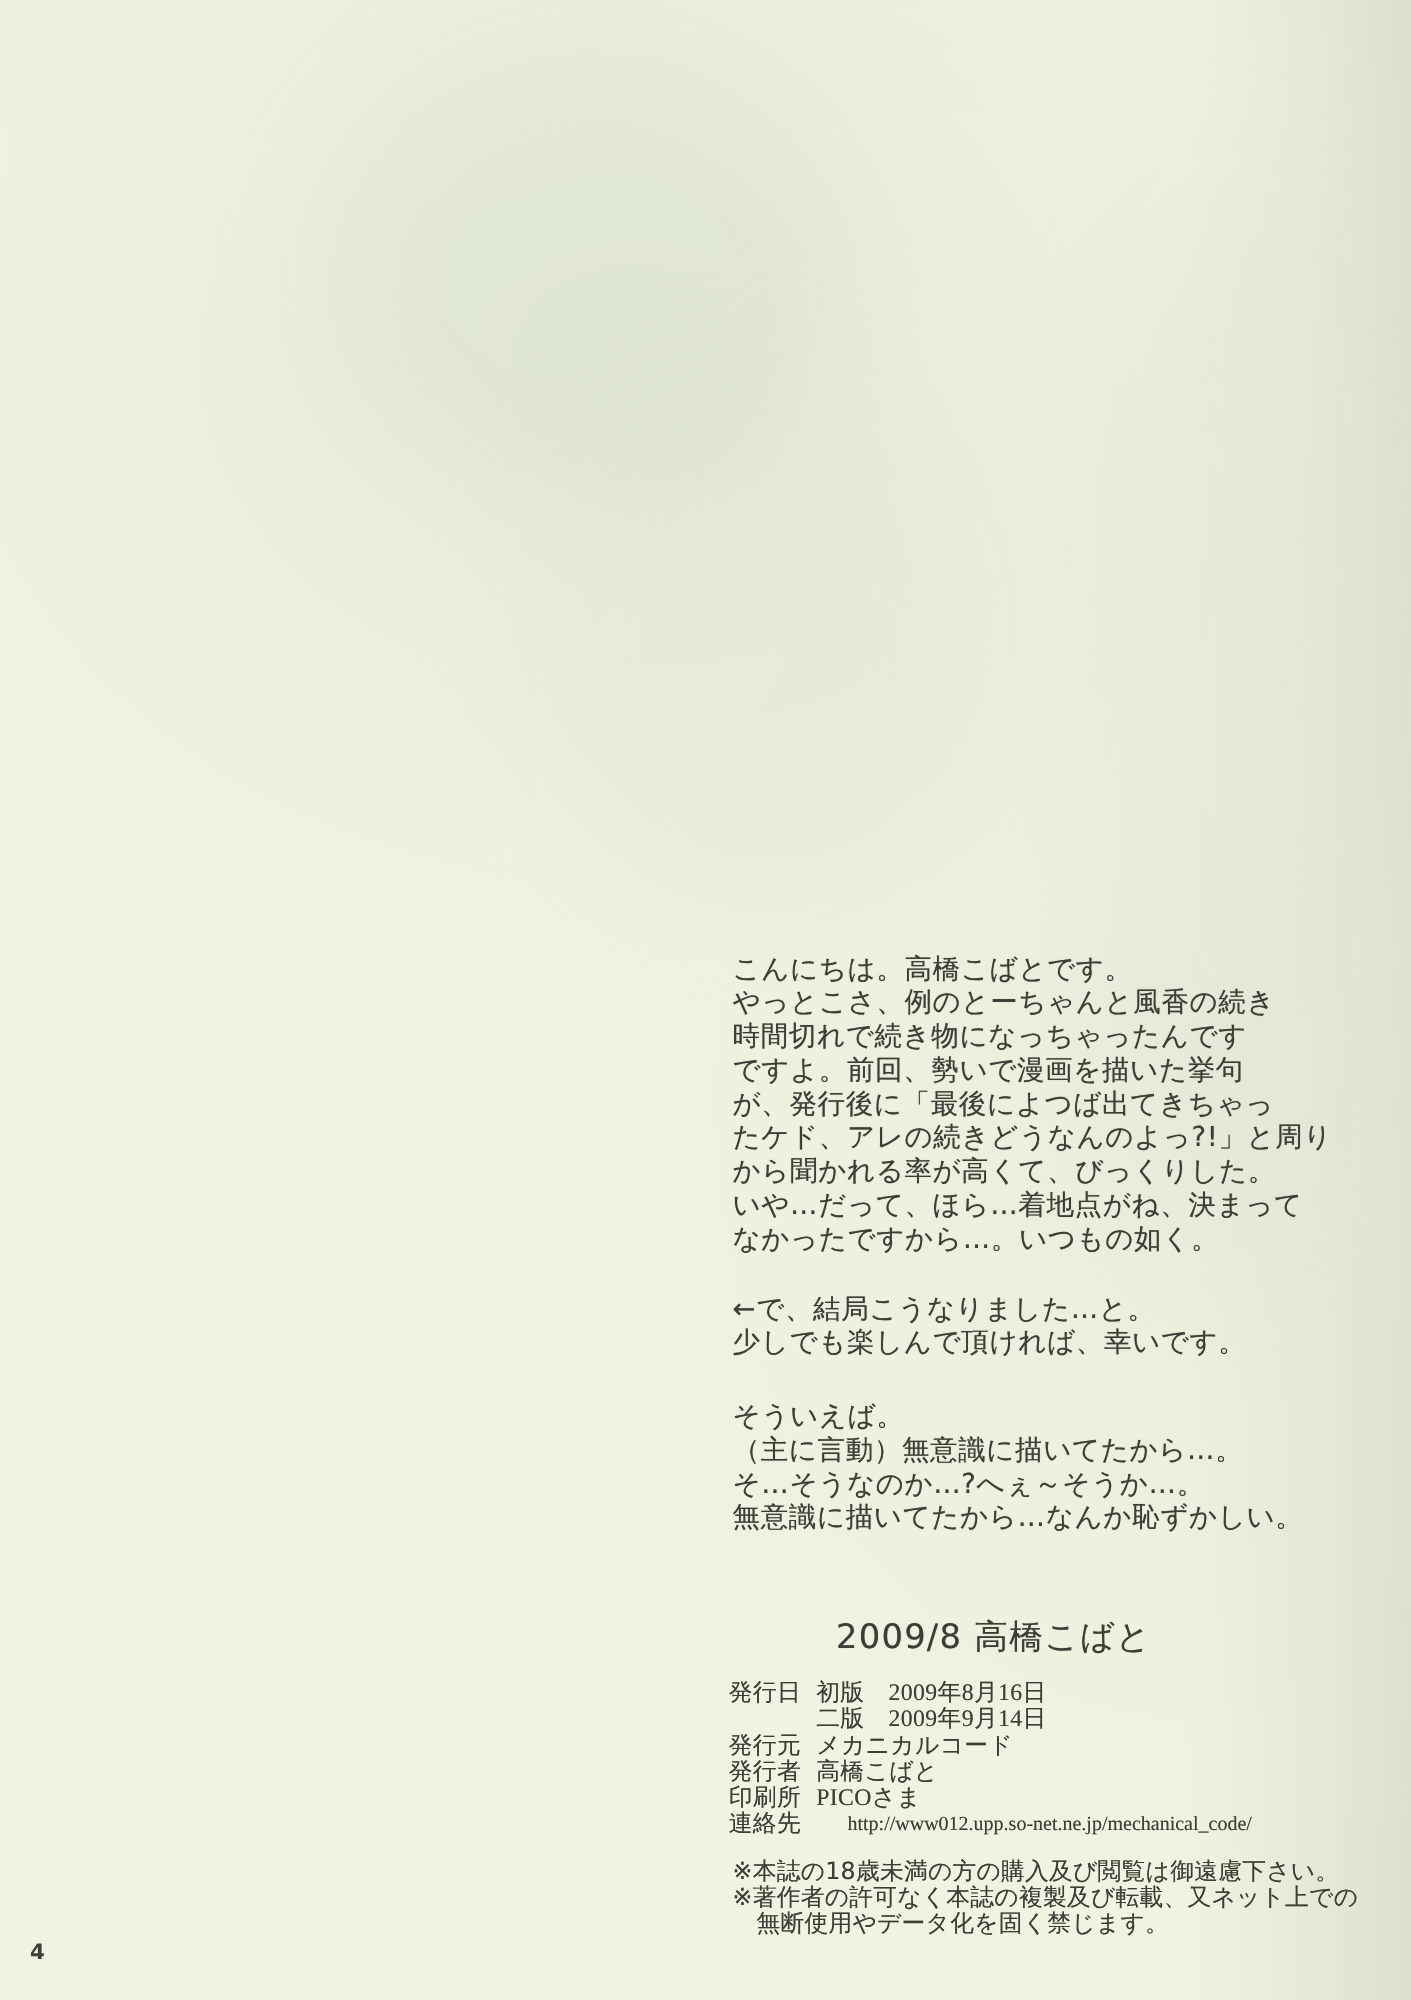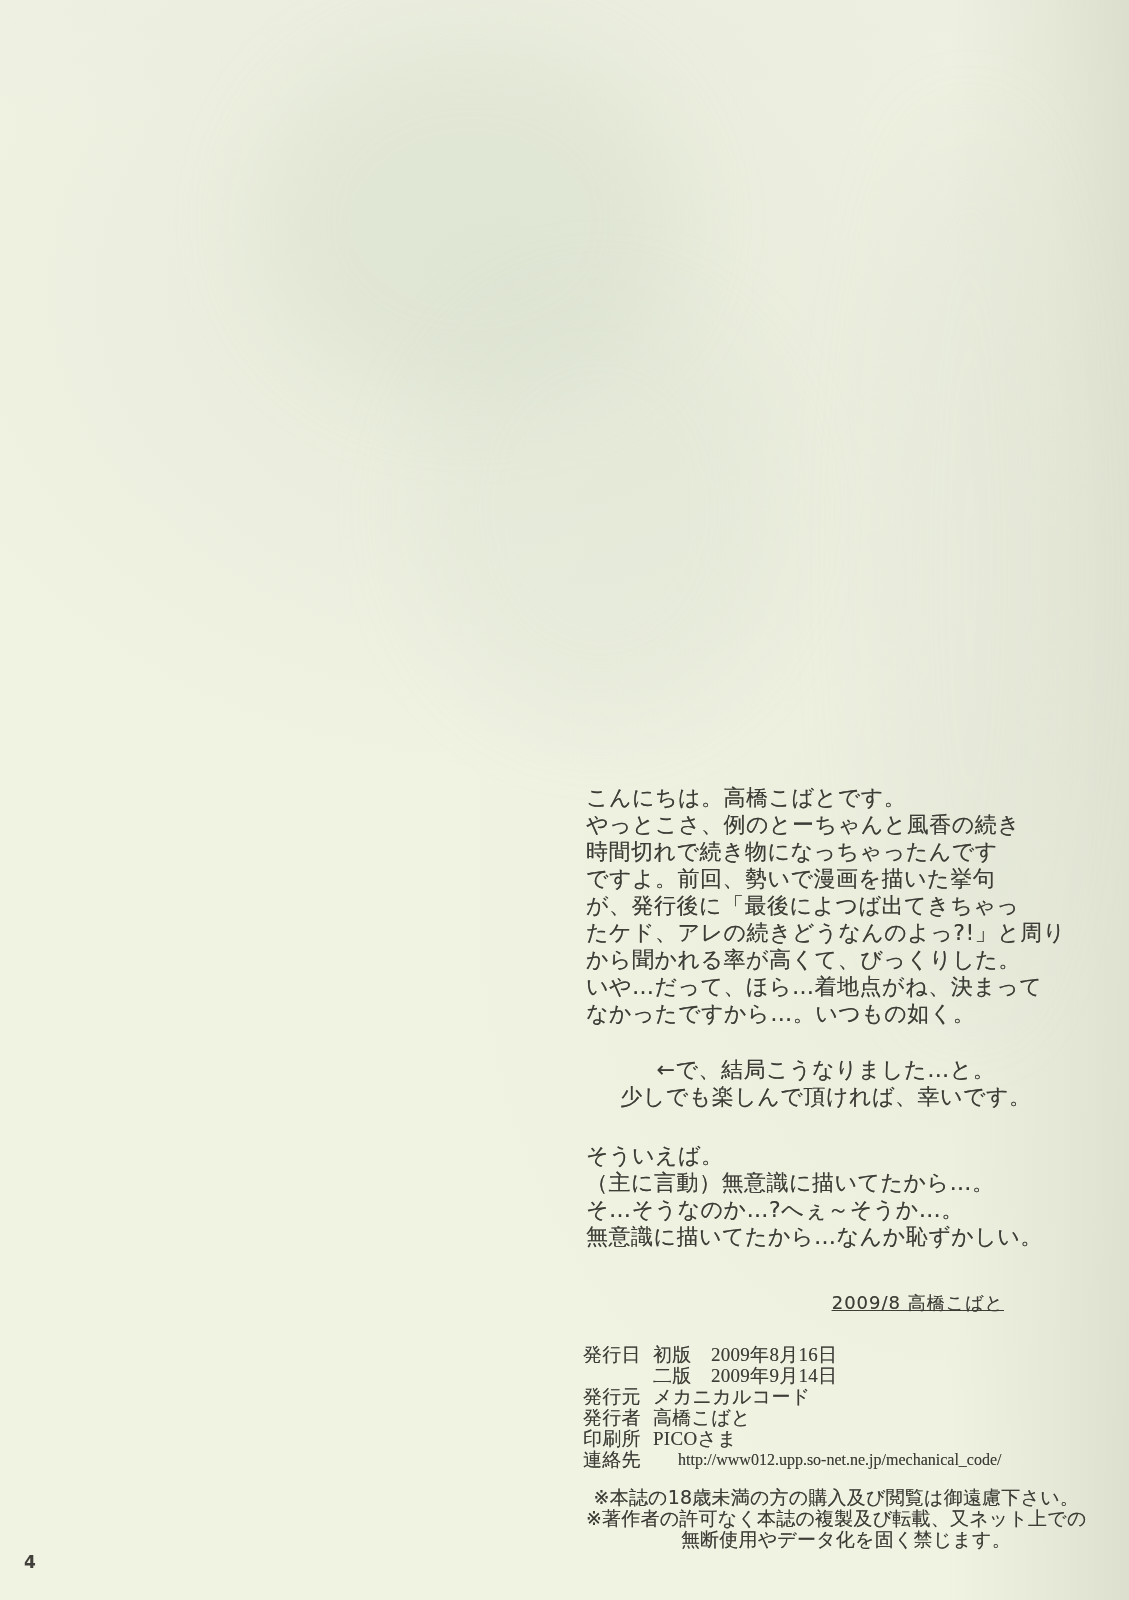--- a/index.html
+++ b/index.html
@@ -40,37 +40,36 @@
   .handtext {
     font-size: 22px;
     line-height: 27px;
     letter-spacing: 0.5px;
     white-space: nowrap;
     text-shadow: 0 0 0.6px rgba(61,60,54,0.55);
   }
   .afterword {
     position: absolute;
     left: 586px;
-    top: 784px;
+    top: 762px;
   }
   .afterword .para { margin: 0; }
-  .afterword .gap1 { margin-top: 29px; text-align: center; }
+  .afterword .gap1 { margin-top: 29px; }
   .afterword .gap2 { margin-top: 32px; }
 
   .signature-line {
     position: absolute;
     left: 586px;
     top: 1291px;
     width: 418px;
-    text-align: right;
-    font-size: 18px;
+    text-align: center;
+    font-size: 27px;
     letter-spacing: 1px;
     white-space: nowrap;
     text-shadow: 0 0 0.6px rgba(61,60,54,0.55);
-    text-decoration: underline;
   }
 
   .colophon {
     position: absolute;
     left: 583px;
     top: 1344px;
     display: grid;
     grid-template-columns: 66px auto;
     column-gap: 4px;
     font-size: 19px;
@@ -88,21 +87,20 @@
 
   .notices {
     position: absolute;
     left: 586px;
     top: 1487px;
     font-size: 19px;
     line-height: 21px;
     letter-spacing: 0.2px;
     white-space: nowrap;
     text-shadow: 0 0 0.5px rgba(61,60,54,0.5);
-    text-align: center;
   }
 
   .page-number {
     position: absolute;
     left: 24px;
     top: 1552px;
     font-size: 17px;
     font-weight: bold;
     color: #403f39;
   }

